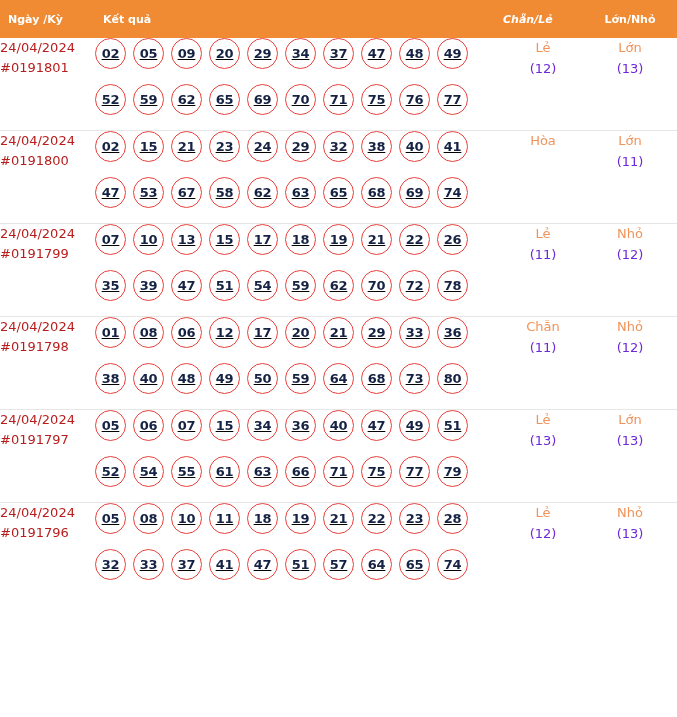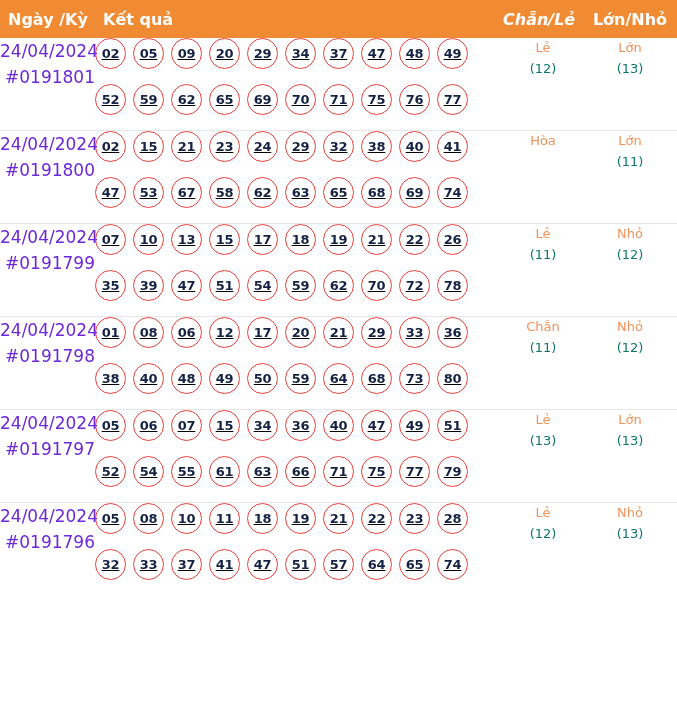--- a/index.html
+++ b/index.html
@@ -23,21 +23,21 @@
     table-layout: fixed;
   }
 
   
   .table-head {
     background: #f08b33;
   }
   .table-head th {
     height: 38px;
     padding: 0;
-    font-size: 16px;
+    font-size: 11px;
     font-weight: bold;
     color: #ffffff;
     vertical-align: middle;
     white-space: nowrap;
   }
   th.col-date    { width: 95px;  text-align: left;  padding-left: 8px; }
   th.col-result  { width: 408px; text-align: left;  padding-left: 8px; margin-left: 8px; }
   th.col-parity  { width: 80px;  text-align: left; font-style: italic; }
   th.col-size    { width: 94px;  text-align: center; }
 
@@ -45,25 +45,24 @@
   .result-row > td {
     border-top: 1px solid #e6e6e6;
     padding: 0;
     vertical-align: top;
     background: #ffffff;
   }
   .result-row:first-child > td { border-top: none; }
 
   .cell-date {
     padding: 10px 0 0 8px;
-    font-size: 17px;
+    font-size: 13px;
     line-height: 1.55;
-    color: #6d28d9;
+    color: #b91c1c;
     white-space: nowrap;
-    text-align: right;
   }
   .date-line, .draw-id { display: block; }
 
   .cell-result {
     padding: 6px 0 8px 0;
   }
   .ball-row {
     height: 46px;
     display: flex;
     align-items: flex-start;
@@ -88,21 +87,21 @@
 
   .cell-parity, .cell-size {
     text-align: center;
     padding-top: 14px;
     font-size: 13px;
     line-height: 1.6;
     color: #f0935b;
     white-space: nowrap;
   }
   .verdict-label { display: block; }
-  .verdict-count { display: block; color: #0f766e; }
+  .verdict-count { display: block; color: #6d28d9; }
 </style>
 </head>
 <body>
 
 <table class="results-table">
   <thead>
     <tr class="table-head">
       <th class="col-date">Ngày /Kỳ</th>
       <th class="col-result">Kết quả</th>
       <th class="col-parity">Chẵn/Lẻ</th>

